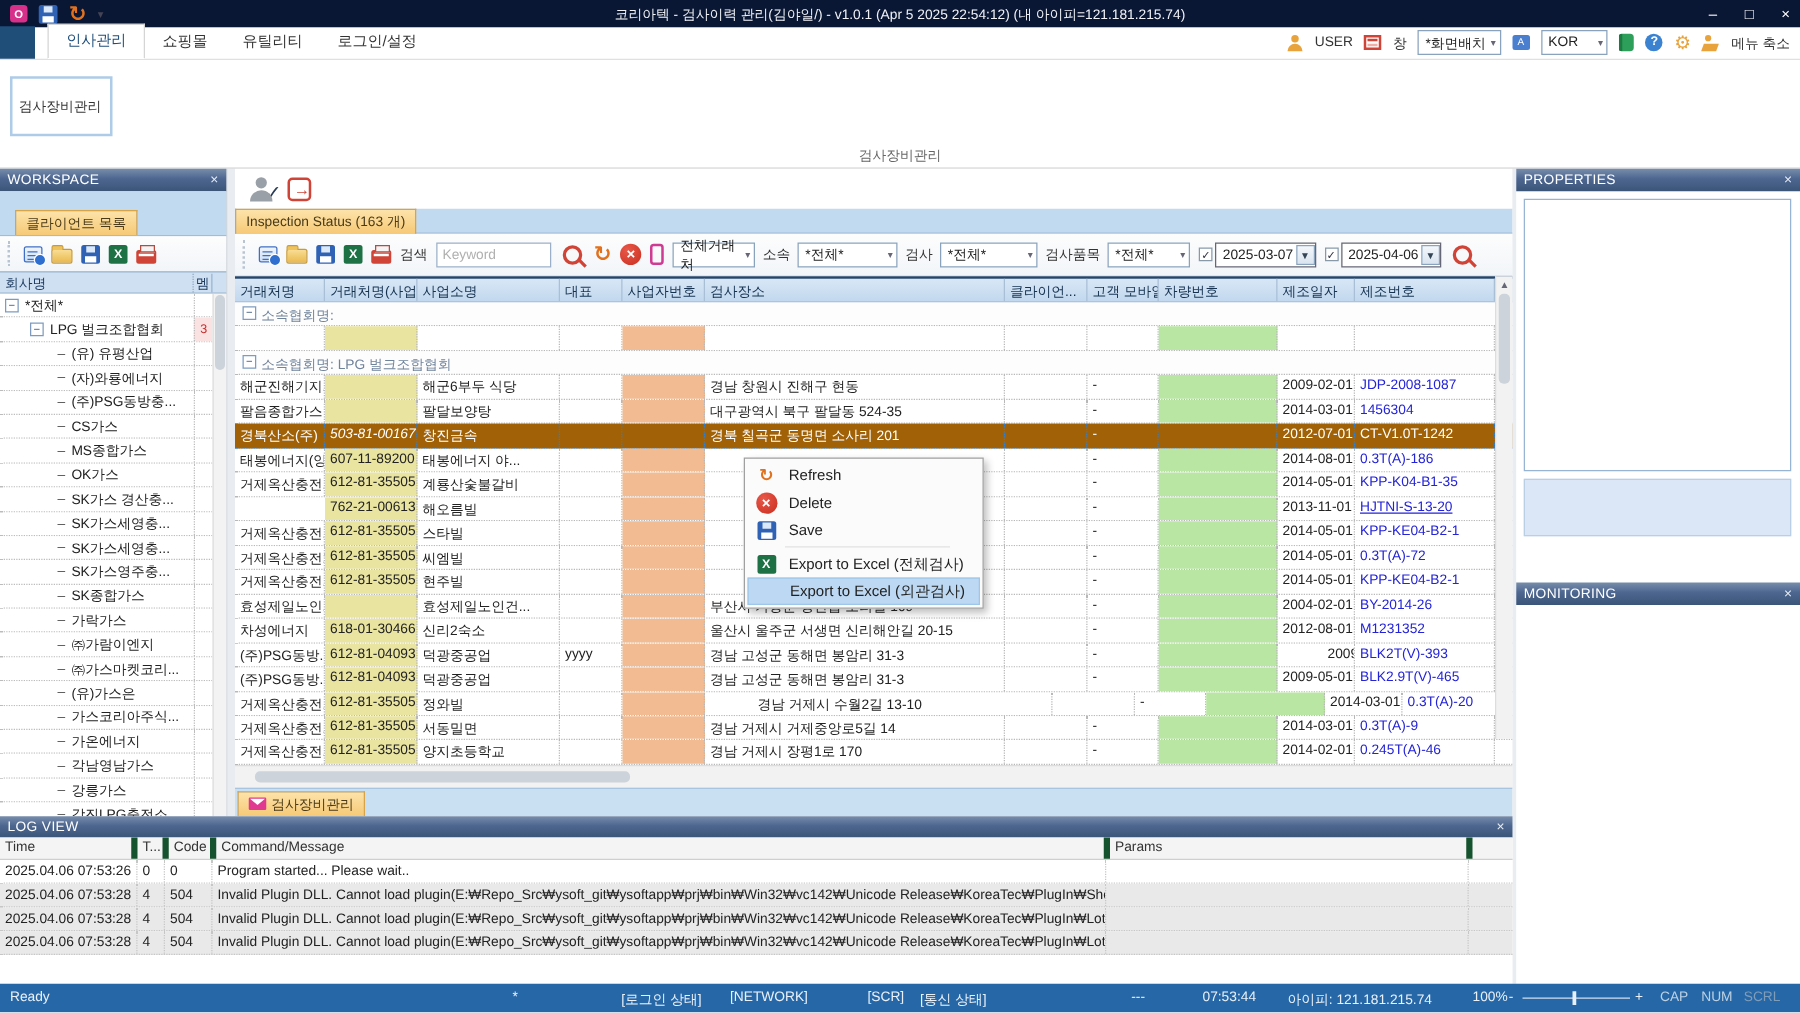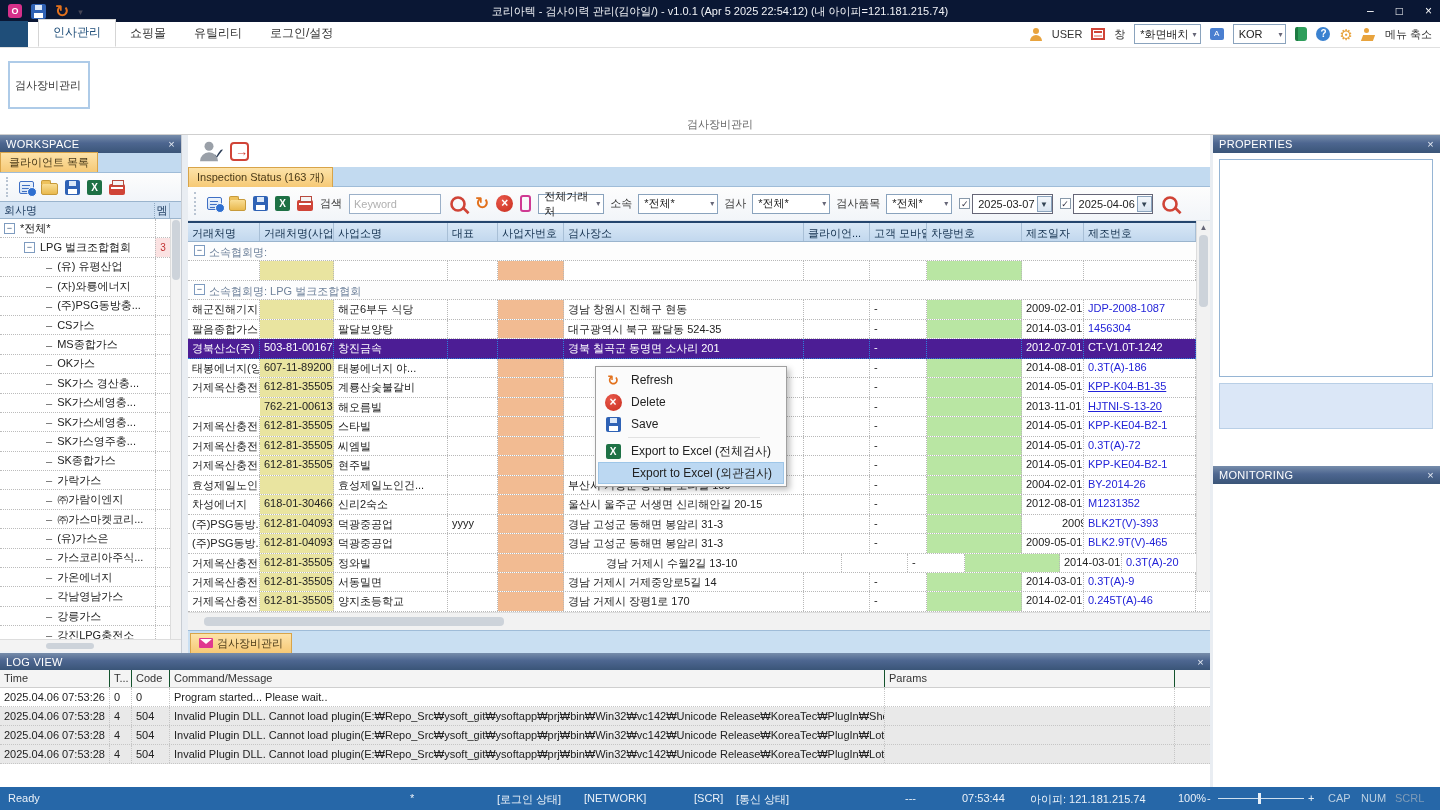--- a/index.html
+++ b/index.html
@@ -80,21 +80,21 @@
   #backstage{width:28px;height:26px;background:#1f4e79}
   .rtab{padding:4px 14px 5px;font-size:12px;color:#333}
   .rtab.active{border:1px solid #d5d5d5;border-bottom:1px solid #fff;background:#fff;color:#1f4e79}
   #tabrow-right{margin-left:auto;display:flex;align-items:center;gap:9px;padding:0 8px 3px 0;font-size:11px;color:#333}
   
   #ribbon{left:0;top:48px;width:1440px;height:87px;background:#fff;border-bottom:1px solid #cfcfcf}
   #big-btn{position:absolute;left:8px;top:13px;width:82px;height:48px;border:2px solid #aecbe8;background:#fff;display:flex;align-items:center;padding-left:5px;font-size:11px;color:#333}
   #ribbon-group-label{position:absolute;left:0;right:0;bottom:2px;text-align:center;color:#666;font-size:11px}
   
   #workspace{left:0;top:135px;width:182px;height:518px;background:#eef2f7;border-right:1px solid #c8cdd4}
-  #ws-tabstrip{height:20px;display:flex;align-items:flex-end;padding-left:0}
+  #ws-tabstrip{height:36px;display:flex;align-items:flex-end;padding-left:12px}
   #ws-toolbar{height:28px}
   #tree-header{height:18px;background:#cfe0f2;border-top:1px solid #9ab4cd;border-bottom:1px solid #9ab4cd;display:flex;align-items:center;font-size:11px;color:#1c3a5e}
   #tree-header .c1{flex:1;padding-left:4px;border-right:1px dotted #8fa8c0}
   #tree-header .c2{width:15px;text-align:center;border-right:1px solid #9ab4cd}
   #tree-header .sb{width:11px}
   #tree-wrap{position:relative;height:420px;background:#fff;overflow:hidden;display:flex}
   #tree-body{flex:1;overflow:hidden}
   .trow{height:19.4px;display:flex;align-items:center;border-bottom:1px dotted #bcbcbc;font-size:11px;color:#222;background:#fff}
   .trow .nm{flex:1;white-space:nowrap;overflow:hidden;display:flex;align-items:center;gap:5px}
   .trow .mem{width:15px;height:100%;border-left:1px dotted #bcbcbc;font-size:10px;text-align:center;line-height:19px}
@@ -114,21 +114,21 @@
   #main-toolbar{height:34px;border-bottom:1px solid #dfe5ec}
   #grid{position:relative}
   #grid-header{display:flex;height:21px;background:linear-gradient(#d8e7f6,#c2d8ee);border-top:2px solid #24456d;border-bottom:1px solid #9ab4cd;font-size:11px;color:#14314f}
   #grid-header .hc{padding:3px 0 0 4px;border-right:1px solid #a8bfd6;white-space:nowrap;overflow:hidden}
   .grow{display:flex;height:19.47px;border-bottom:1px dotted #b8b8b8;font-size:11px;background:#fff}
   .gc{padding:2px 0 0 4px;border-right:1px dotted #b8b8b8;white-space:nowrap;overflow:hidden}
   .gc.yellow{background:#e9e4a0}
   .gc.orange{background:#f2bb92}
   .gc.green{background:#b9e6a3}
   .gc.serial{color:#2323d8}
-  .grow.selected,.grow.selected .gc{background:#4c1d95;color:#fff;border-color:#2a82dd}
+  .grow.selected,.grow.selected .gc{background:#a16207;color:#fff;border-color:#2a82dd}
   .grow.group{color:#70839c;background:#fdfdfd}
   .grow.group .gmark{margin:3px 4px 0 6px}
   #grid-vscroll{position:absolute;right:0;top:0;width:14px;background:#f2f2f2;border-left:1px solid #ddd}
   #grid-vscroll .up,#grid-vscroll .dn{height:14px;text-align:center;font-size:8px;color:#667;line-height:14px}
   #grid-vscroll .thumb{margin:0 2px;height:72px;background:#cdd3da;border-radius:4px}
   #grid-hscroll{height:18px;background:#f2f2f2;border-top:1px solid #ddd;position:relative}
   #grid-hscroll .thumb{position:absolute;left:16px;top:4px;width:300px;height:9px;background:#cdd3da;border-radius:4px}
   #main-bottabs{height:23px;background:#c9dff2;border-top:1px solid #9fbcd8;display:flex;align-items:flex-end;padding-left:2px}
   
   #ctxmenu{left:595px;top:366px;width:192px;background:#fbfbfb;border:1px solid #a0a0a0;box-shadow:3px 3px 6px rgba(0,0,0,.25);padding:2px;z-index:50}
@@ -139,21 +139,21 @@
   
   #rightpane{left:1213px;top:135px;width:227px;height:652px;background:#fff}
   #props-box{position:absolute;left:6px;top:24px;width:214px;height:218px;border:1px solid #96b5d4;background:#fff}
   #props-blue{position:absolute;left:6px;top:248px;width:214px;height:46px;background:#dbe7f7;border:1px solid #b9cfe6}
   #mon-head{position:absolute;left:0;top:331px;width:227px}
   
   #logview{left:0;top:653px;width:1210px;height:134px;background:#fff}
   #log-toolbar{height:24px;background:linear-gradient(#fdfdfd,#f0f3f7);display:flex;align-items:center;gap:6px;padding:0 6px;border-bottom:1px solid #d8dde4}
   #log-clear{border:1px solid #aab6c4;background:#fff;height:18px;padding:0 8px;font-size:11px;color:#333}
   #log-header{display:flex;height:18px;background:#f4f4f4;border-bottom:1px solid #cfcfcf;color:#333}
-  #log-header .hc{padding:2px 16px 0 4px;border-right:1px solid #14532d;white-space:nowrap;overflow:hidden}
+  #log-header .hc{padding:2px 16px 0 4px;border-right:5px solid #14532d;white-space:nowrap;overflow:hidden}
   .lrow{display:flex;height:19px;border-bottom:1px dotted #c6c6c6;background:#fff}
   .lrow.dim{background:#e9e9e9}
   .lrow .lc{padding:3px 0 0 4px;border-right:1px dotted #c6c6c6;white-space:nowrap;overflow:hidden;color:#222}
   
   #statusbar{left:0;top:787px;width:1440px;height:23px;background:#2667a8;color:#eaf1f8;font-size:11px}
   #statusbar span{position:absolute;top:5px;white-space:nowrap}
   #zoom-slider{position:absolute;left:1218px;top:11px;width:86px;height:1px;background:#cfe0ef}
   #zoom-thumb{position:absolute;left:1258px;top:6px;width:3px;height:11px;background:#e8f0f8}
 </style>
 </head>
@@ -517,21 +517,21 @@
             <span class="gc orange" style="width: 66px; flex: 0 0 auto;"></span>
             <span class="gc" style="width: 240px; flex: 0 0 auto;">대구광역시 북구 팔달동 524-35</span>
             <span class="gc" style="width: 66px; flex: 0 0 auto;"></span>
             <span class="gc" style="width: 57px; flex: 0 0 auto;">-</span>
             <span class="gc green" style="width: 95px; flex: 0 0 auto;"></span>
             <span class="gc" style="width: 62px; flex: 0 0 auto;">2014-03-01</span>
             <span class="gc serial" style="width: 112px; flex: 0 0 auto;">1456304</span>
           </div>
           <div class="grow selected">
             <span class="gc" style="width: 72px; flex: 0 0 auto;">경북산소(주)</span>
-            <span class="gc yellow" style="width: 74px; flex: 0 0 auto;">503-81-00167</span>
+            <span class="gc yellow" style="width: 74px; flex: 0 0 auto; font-style: italic;">503-81-00167</span>
             <span class="gc" style="width: 114px; flex: 0 0 auto;">창진금속</span>
             <span class="gc" style="width: 50px; flex: 0 0 auto;"></span>
             <span class="gc orange" style="width: 66px; flex: 0 0 auto;"></span>
             <span class="gc" style="width: 240px; flex: 0 0 auto;">경북 칠곡군 동명면 소사리 201</span>
             <span class="gc" style="width: 66px; flex: 0 0 auto;"></span>
             <span class="gc" style="width: 57px; flex: 0 0 auto;">-</span>
             <span class="gc green" style="width: 95px; flex: 0 0 auto;"></span>
             <span class="gc" style="width: 62px; flex: 0 0 auto;">2012-07-01</span>
             <span class="gc serial" style="width: 112px; flex: 0 0 auto;">CT-V1.0T-1242</span>
           </div>
@@ -552,21 +552,21 @@
             <span class="gc" style="width: 72px; flex: 0 0 auto;">거제옥산충전...</span>
             <span class="gc yellow" style="width: 74px; flex: 0 0 auto;">612-81-35505</span>
             <span class="gc" style="width: 114px; flex: 0 0 auto;">계룡산숯불갈비</span>
             <span class="gc" style="width: 50px; flex: 0 0 auto;"></span>
             <span class="gc orange" style="width: 66px; flex: 0 0 auto;"></span>
             <span class="gc" style="width: 240px; flex: 0 0 auto;"></span>
             <span class="gc" style="width: 66px; flex: 0 0 auto;"></span>
             <span class="gc" style="width: 57px; flex: 0 0 auto;">-</span>
             <span class="gc green" style="width: 95px; flex: 0 0 auto;"></span>
             <span class="gc" style="width: 62px; flex: 0 0 auto;">2014-05-01</span>
-            <span class="gc serial" style="width: 112px; flex: 0 0 auto; text-decoration: underline;">KPP-K04-B1-35</span>
+            <span class="gc serial" style="width: 112px; flex: 0 0 auto;">KPP-K04-B1-35</span>
           </div>
           <div class="grow">
             <span class="gc" style="width: 72px; flex: 0 0 auto; margin-top: 44px;">현대산업가스</span>
             <span class="gc yellow" style="width: 74px; flex: 0 0 auto;">762-21-00613</span>
             <span class="gc" style="width: 114px; flex: 0 0 auto;">해오름빌</span>
             <span class="gc" style="width: 50px; flex: 0 0 auto;"></span>
             <span class="gc orange" style="width: 66px; flex: 0 0 auto;"></span>
             <span class="gc" style="width: 240px; flex: 0 0 auto;"></span>
             <span class="gc" style="width: 66px; flex: 0 0 auto;"></span>
             <span class="gc" style="width: 57px; flex: 0 0 auto;">-</span>

